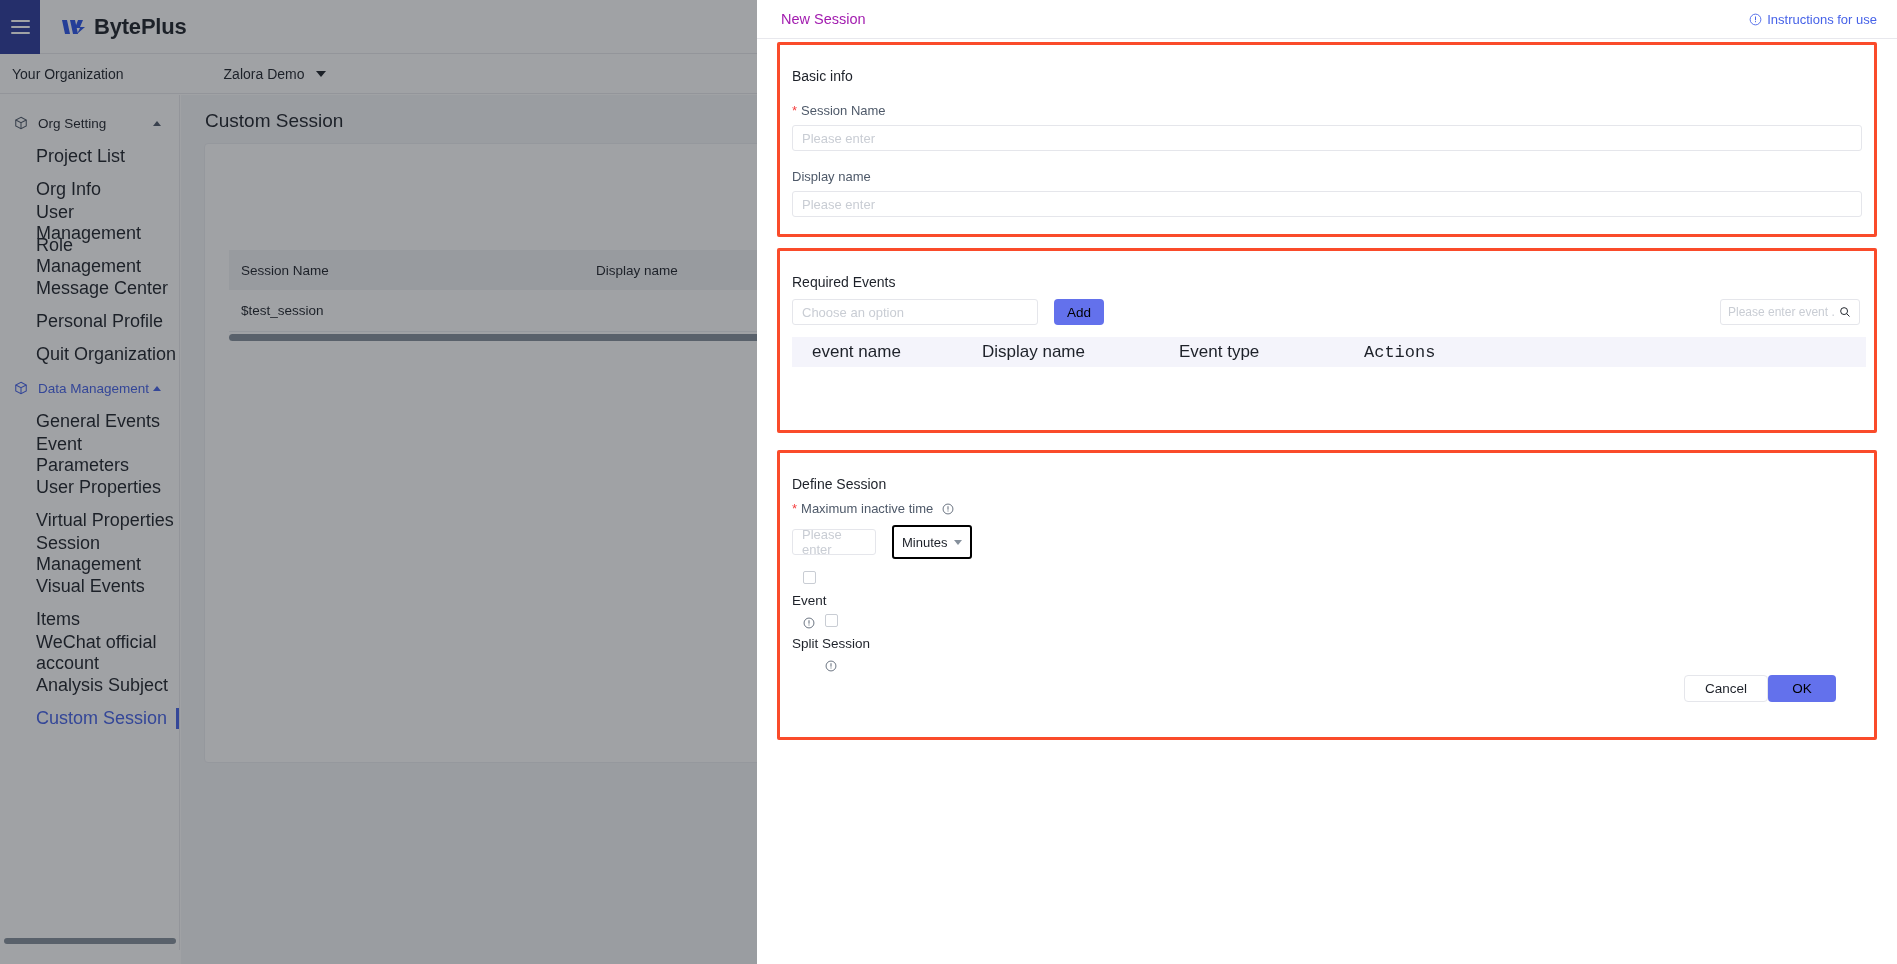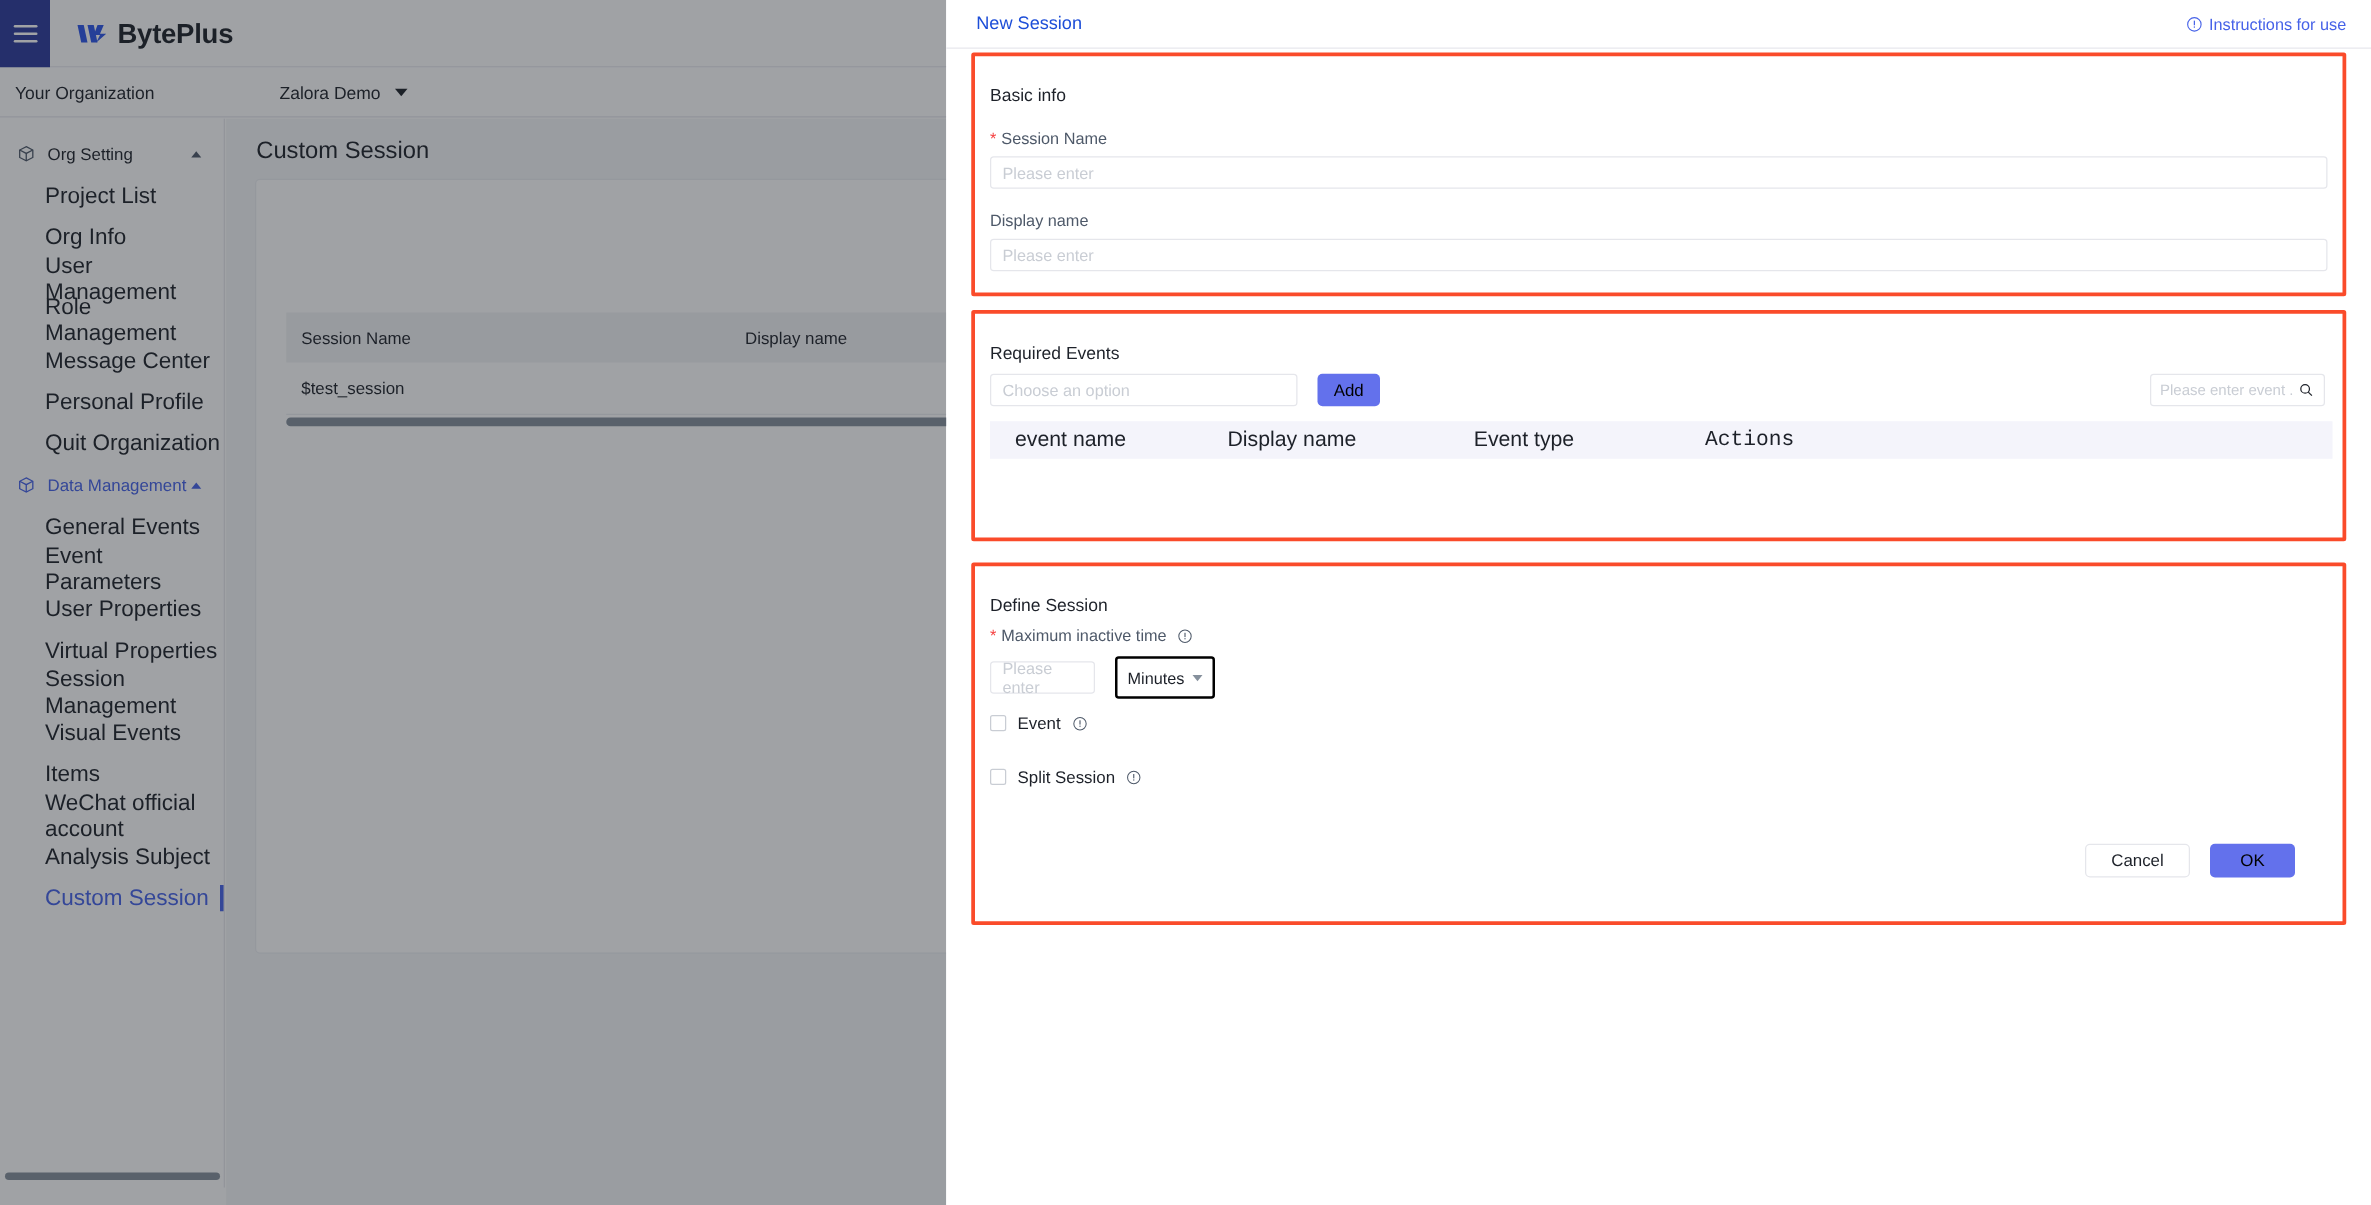--- a/index.html
+++ b/index.html
@@ -97,21 +97,21 @@
 
   
   .overlay { position: absolute; left: 0; top: 0; width: 757px; height: 964px; background: rgba(29,33,41,0.42); }
 
   
   .drawer { position: absolute; left: 757px; top: 0; width: 1140px; height: 964px; background: #ffffff; }
   .drawer-header {
     position: absolute; left: 0; top: 0; width: 1140px; height: 39px;
     border-bottom: 1px solid #e8e8ed; display: flex; align-items: center;
   }
-  .drawer-title { position: absolute; left: 24px; font-size: 14.5px; color: #1d4ed8; }
+  .drawer-title { position: absolute; left: 24px; font-size: 14.5px; color: #a21caf; }
   .help-link {
     position: absolute; right: 20px; display: flex; align-items: center; gap: 5px;
     font-size: 13px; color: #4662e8; cursor: pointer;
   }
 
   .section {
     position: absolute; left: 20px; width: 1100px;
     border: 3px solid #fa4b2a; border-radius: 2px; background: #ffffff;
   }
   .sec-basic { top: 42px; height: 195px; }
@@ -151,21 +151,21 @@
   }
 
   .search-wrap {
     position: absolute; right: 14px; top: 48px; width: 140px; height: 26px;
     border: 1px solid #e5e6eb; border-radius: 3px; display: flex; align-items: center;
     padding: 0 7px; gap: 4px; background: #fff;
   }
   .search-wrap .ph { font-size: 12px; color: #c9cdd4; white-space: nowrap; overflow: hidden; }
 
   .chk { width: 13px; height: 13px; border: 1px solid #c9cdd4; border-radius: 2px; background: #fff; flex: none; cursor: pointer; }
-  .chk-row { display: flex; align-items: center; gap: 9px; }
+  .chk-row { display: flex; align-items: center; gap: 9px; flex-direction: column; }
   .chk-label { font-size: 13.5px; color: #1d2129; }
 
   .select-box {
     height: 34px; width: 80px; border: 2px solid #000000; border-radius: 3px; background: #fff;
     display: flex; align-items: center; justify-content: space-between; padding: 0 8px;
     font-size: 13px; color: #1d2129; cursor: pointer;
   }
   .sel-caret {
     width: 0; height: 0; border-left: 4px solid transparent; border-right: 4px solid transparent;
     border-top: 5px solid #86909c;
@@ -397,21 +397,21 @@
       <div class="chk-row" style="position:absolute;left:12px;top:161px;">
         <span class="chk"></span>
         <span class="chk-label">Split Session</span>
         <svg width="12" height="12" viewBox="0 0 16 16">
           <circle cx="8" cy="8" r="6.6" fill="none" stroke="#4e5969" stroke-width="1.1"></circle>
           <rect x="7.4" y="4.3" width="1.2" height="4.6" fill="#4e5969"></rect>
           <rect x="7.4" y="10" width="1.2" height="1.3" fill="#4e5969"></rect>
         </svg>
       </div>
 
-      <div style="position:absolute;right:38px;top:222px;display:flex;gap:16px;">
+      <div style="position:absolute;right:38px;top:222px;display:flex;">
         <div class="btn btn-ghost" style="width:84px;height:27px;">
           <span>Cancel</span>
         </div>
         <div class="btn btn-primary" style="width:68px;height:27px;">
           <span>OK</span>
         </div>
       </div>
     </div>
 
   </div>

